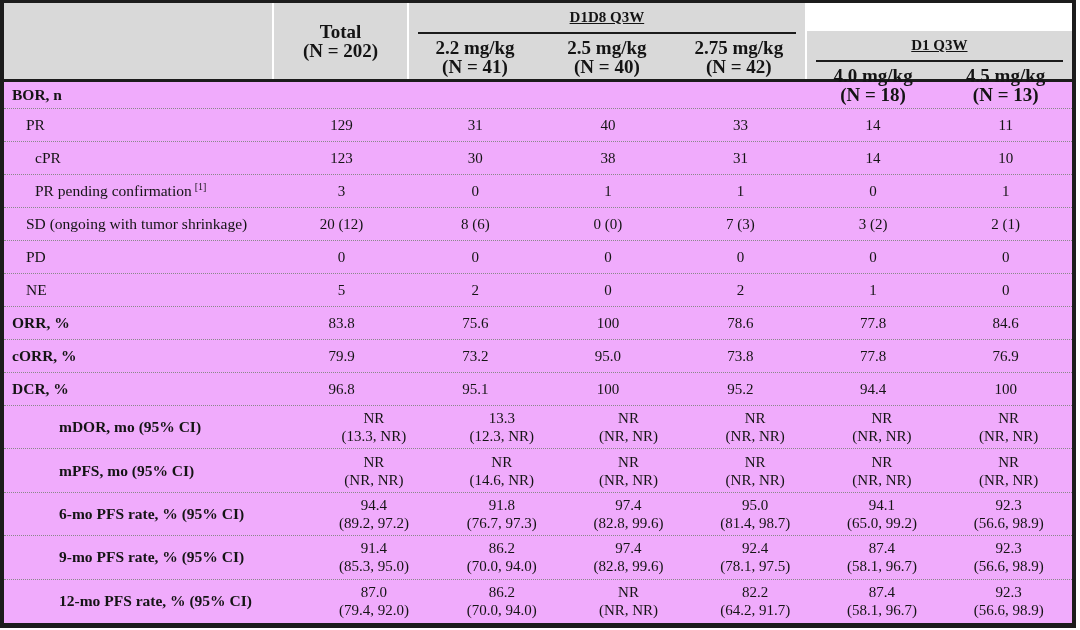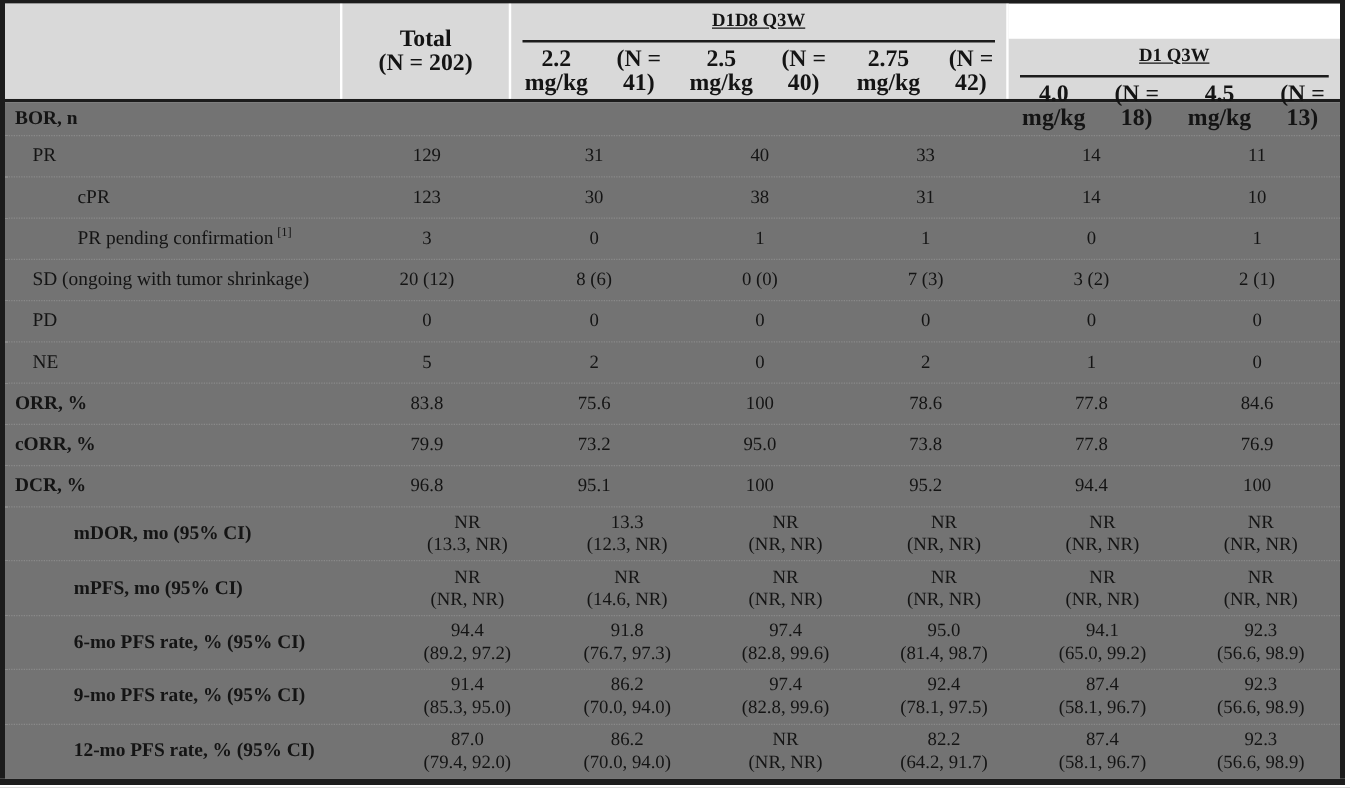--- a/index.html
+++ b/index.html
@@ -36,38 +36,38 @@
     height: 31px;
     margin: 0 9px;
     display: flex; align-items: center; justify-content: center;
     font-weight: bold; font-size: 15px;
     border-bottom: 2px solid #1c1c1c;
     text-decoration: underline;
   }
   .gdoses { display: flex; height: 45px; }
   .dose {
     flex: 1;
-    display: flex; flex-direction: row;
+    display: flex; flex-direction: column;
     align-items: center; justify-content: center;
   }
   .hl { font-weight: bold; font-size: 19px; line-height: 19px; text-align: center; }
   
-  .tbody { background: #737373; }
+  .tbody { background: #f0abfc; }
   .row { display: flex; border-bottom: 1px dotted #8a8a8a; }
   .row:last-child { border-bottom: none; }
   .h-section { height: 27px; }
   .h-single  { height: 33px; }
   .h-double  { height: 43.4px; padding-left: 47px; }
   .cell { display: flex; align-items: center; justify-content: center; font-size: 15px; }
   .c-label { width: 270px; justify-content: flex-start; font-size: 15.5px; }
   .c-val   { width: 132.6px; text-align: center; white-space: pre-line; line-height: 18px; }
   .w-total { width: 135px; }
   .indent0 { padding-left: 8px; }
   .indent1 { padding-left: 22px; }
-  .indent2 { padding-left: 58px; }
+  .indent2 { padding-left: 31px; }
   .bold { font-weight: bold; }
   sup.fn { font-size: 10px; margin-left: 3px; transform: translateY(-5px); }
   .bottom-bar { width: 1076px; height: 5px; background: #1c1c1c; }
 </style>
 </head>
 <body>
 
 <div class="table-wrap">
 
   <div class="thead">

